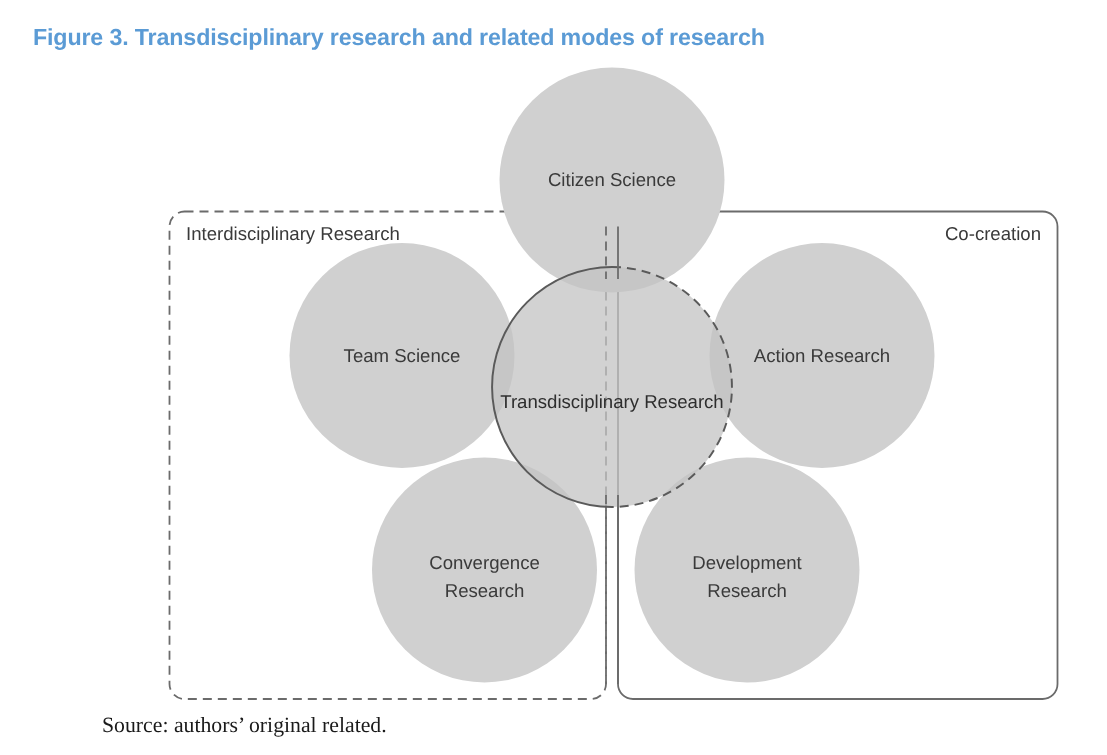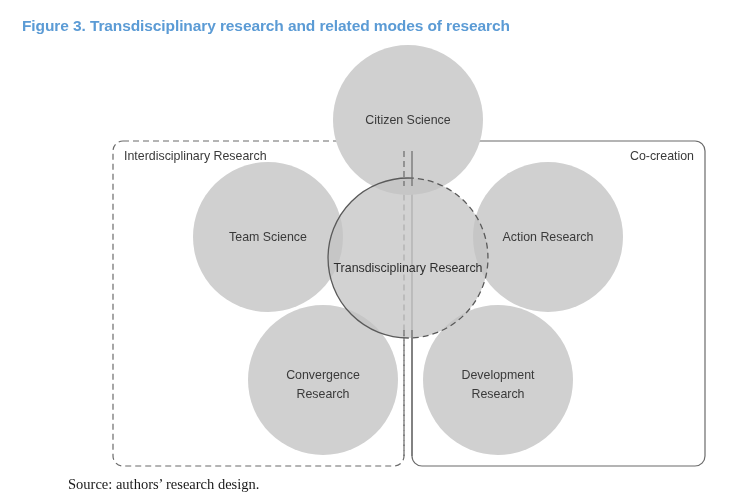--- a/index.html
+++ b/index.html
@@ -120,16 +120,16 @@
     </g>
 
     <line x1="404" y1="151" x2="404" y2="186" stroke="#6b6b6b" stroke-width="1.2" stroke-dasharray="6,4"></line>
     <line x1="412" y1="151" x2="412" y2="186" stroke="#6b6b6b" stroke-width="1.2"></line>
     <line x1="404" y1="330" x2="404" y2="456" stroke="#6b6b6b" stroke-width="1.2" stroke-dasharray="6,4"></line>
     <line x1="412" y1="330" x2="412" y2="456" stroke="#6b6b6b" stroke-width="1.2"></line>
 
   </svg>
 
   <div class="source-note">
-    <span class="src-label">Source</span><span>: authors’ research design.</span>
+    <span class="src-label">Source</span><span>: authors’ original related.</span>
   </div>
 
 </div>
 
 </body></html>

